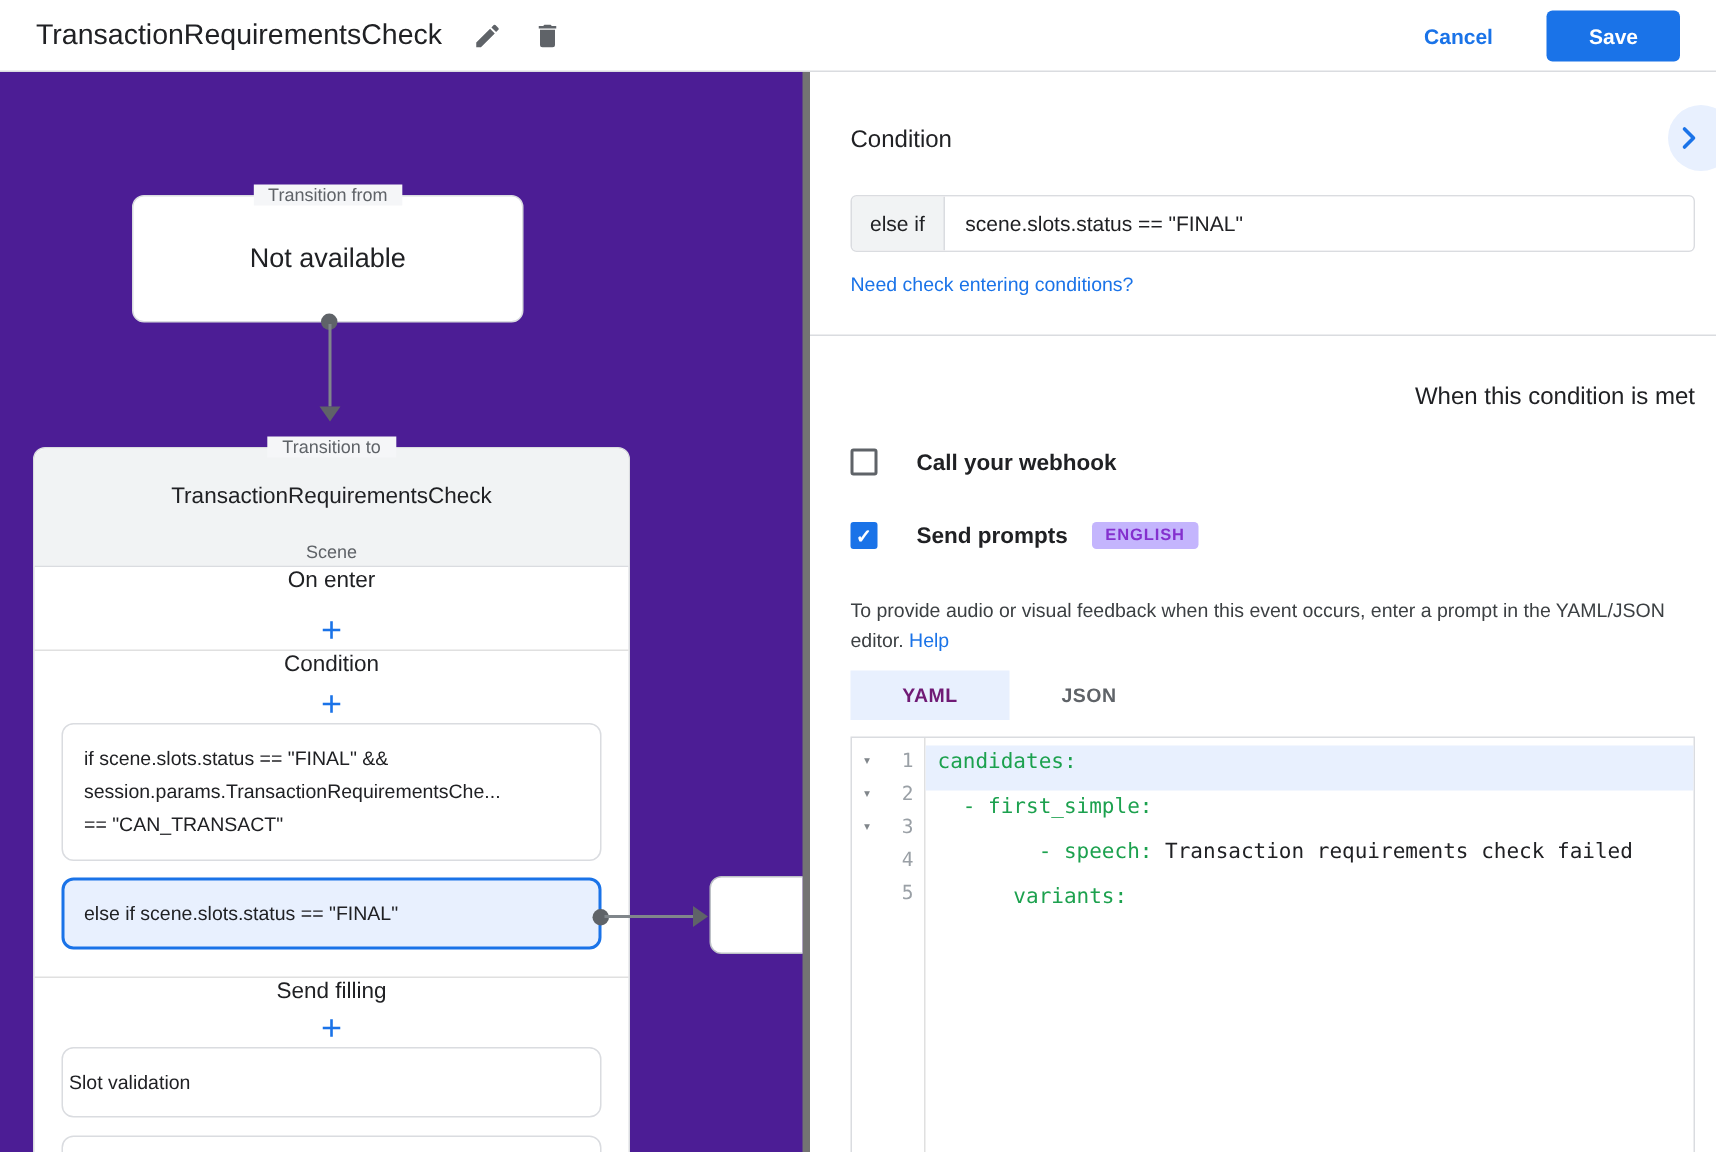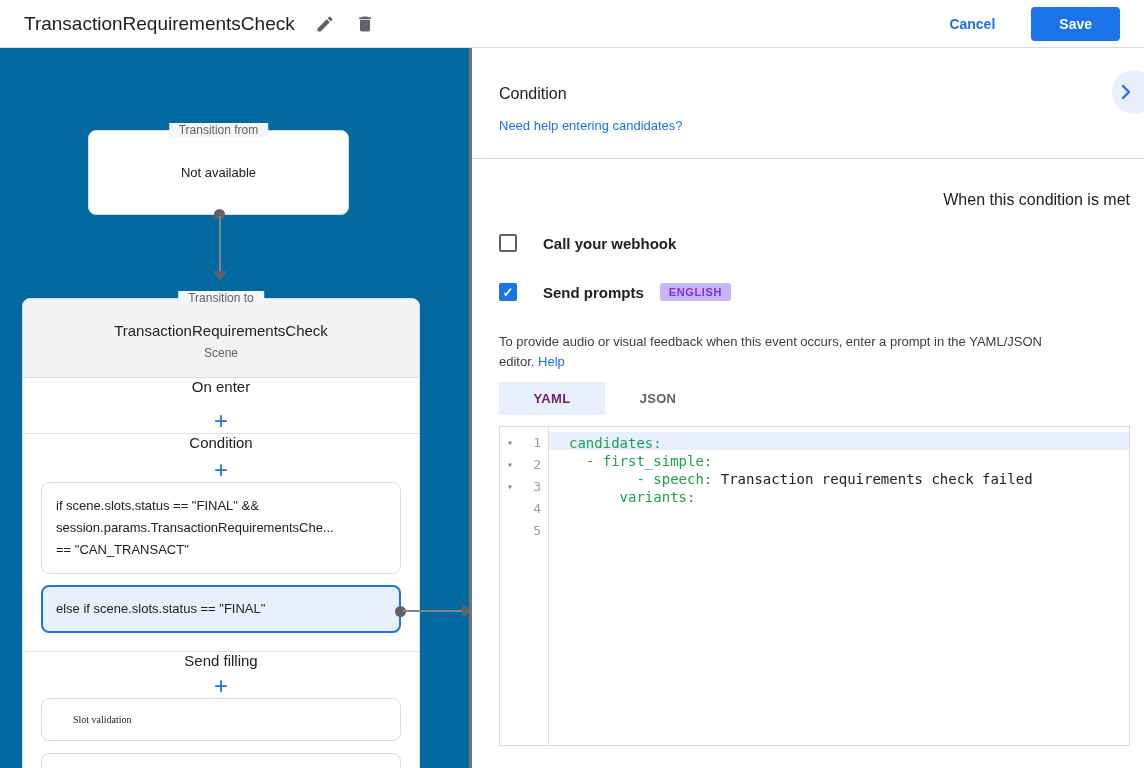--- a/index.html
+++ b/index.html
@@ -14,63 +14,63 @@
     align-items:center; justify-content:center; width:32px; height:32px; border-radius:50%; }
   .icon-btn svg { fill:#5f6368; }
   .topbar-spacer { flex:1; }
   .cancel-link { color:#1a73e8; font-size:14px; font-weight:bold; background:none;
     border:none; cursor:pointer; margin-right:36px; font-family:inherit; }
   .save-btn { background:#1a73e8; color:#fff; border:none; border-radius:4px;
     font-size:14px; font-weight:bold; padding:9px 28px; cursor:pointer; font-family:inherit; }
 
   
   .main { display:flex; height:720px; }
-  .canvas { width:472px; position:relative; background:#0369a1;
-    border-right:3px solid #737373; overflow:hidden; flex:none; }
+  .canvas { width:540px; position:relative; background:#4c1d95;
+    border-right:5px solid #737373; overflow:hidden; flex:none; }
   .panel { flex:1; background:#fff; position:relative; overflow:hidden; }
 
   
   .node-label { position:absolute; top:-8px; left:50%; transform:translateX(-50%);
     background:#f5f6f8; padding:0 10px; font-size:12px; color:#5f6368; white-space:nowrap; }
   .tfrom-box { position:absolute; left:88px; top:82px; width:261px; height:85px;
     background:#fff; border:1px solid #dadce0; border-radius:8px; }
   .tfrom-content { height:100%; display:flex; align-items:center; justify-content:center;
-    font-size:13px; color:#202124; }
+    font-size:18px; color:#202124; }
 
   .conn-dot { position:absolute; width:11px; height:11px; border-radius:50%; background:#5f6368; }
   .vline { position:absolute; width:2px; background:#80868b; }
   .hline { position:absolute; height:2px; background:#80868b; }
   .arrow-down { position:absolute; width:0; height:0;
     border-left:7px solid transparent; border-right:7px solid transparent; border-top:10px solid #5f6368; }
   .arrow-right { position:absolute; width:0; height:0;
     border-top:7px solid transparent; border-bottom:7px solid transparent; border-left:10px solid #5f6368; }
 
   .tto-card { position:absolute; left:22px; top:250px; width:398px; height:522px;
     background:#fff; border:1px solid #dadce0; border-radius:8px 8px 0 0; }
   .tto-header { background:#f1f3f4; border-bottom:1px solid #dadce0;
     border-radius:8px 8px 0 0; height:79px; text-align:center; padding-top:23px; cursor:pointer; }
   .tto-title { font-size:15px; color:#202124; }
-  .tto-sub { font-size:12px; color:#5f6368; margin-top:7px; }
+  .tto-sub { font-size:12px; color:#5f6368; margin-top:22px; }
 
   .section-head { display:flex; align-items:center; justify-content:space-between;
     padding:0 20px; font-size:15px; color:#202124;flex-direction:column; }
   .row-onenter { height:56px; border-bottom:1px solid #e0e0e0; }
   .row-cond { height:48px; }
   .row-slot { height:46px; }
   .plus-btn { color:#1a73e8; font-size:24px; font-weight:300; background:none;
     border:none; cursor:pointer; line-height:1; font-family:inherit; }
   .cond-section { border-bottom:1px solid #e0e0e0; padding-bottom:18px; }
 
   .cond-box { margin:0 18px; border:1px solid #dadce0; border-radius:8px;
     padding:12px 14px; font-size:13px; color:#202124; line-height:22px;
     background:#fff; cursor:pointer; }
   .cond-box.selected { border:2px solid #1a73e8; background:#e8f0fe;
     margin-top:11px; padding:12px 13px; line-height:20px; }
   .slot-box { margin:0 18px 12px; border:1px solid #dadce0; border-radius:8px;
-    padding:15px 31px; font-size:10px; color:#202124; background:#fff; cursor:pointer;font-family:Liberation Serif, serif; }
+    padding:15px 4px; font-size:13px; color:#202124; background:#fff; cursor:pointer; }
 
   .target-box { position:absolute; left:473px; top:536px; width:100px; height:52px;
     background:#fff; border:1px solid #bdc1c6; border-radius:8px; cursor:pointer; }
 
   
   .px { padding-left:27px; padding-right:14px; }
   .panel-heading { font-size:16px; color:#202124; line-height:20px; }
   .h-cond { margin-top:36px; }
   .collapse-btn { position:absolute; top:22px; right:-12px; width:44px; height:44px;
     border-radius:50%; background:#e8f0fe; border:none; cursor:pointer;
@@ -106,21 +106,21 @@
     font-size:13px; font-weight:bold; letter-spacing:0.3px; color:#5f6368; cursor:pointer; }
   .tab.active { background:#e8f0fe; color:#701a75; }
 
   .editor { margin-top:11px; border:1px solid #dadce0; height:320px; display:flex;
     background:#fff; font-family:"DejaVu Sans Mono", monospace; font-size:14px; }
   .gutter { width:49px; flex:none; border-right:1px solid #e0e0e0; padding-top:5px; }
   .gutter-row { display:flex; height:22px; line-height:22px; }
   .fold-cell { width:20px; text-align:center; color:#80868b; font-size:10px; cursor:pointer; }
   .num-cell { flex:1; text-align:right; padding-right:7px; color:#9aa0a6; font-size:13px; }
   .code-col { flex:1; padding-top:5px; overflow:hidden; }
-  .code-row { height:18px; line-height:22px; white-space:pre; padding-left:20px; cursor:text; }
+  .code-row { height:30px; line-height:22px; white-space:pre; padding-left:8px; cursor:text; }
   .code-row.hl { background:#e8f0fe; }
   .tok-key { color:#1ca14e; }
   .tok-plain { color:#202124; }
 </style>
 </head>
 <body>
 
 <div class="topbar">
   <span class="topbar-title">TransactionRequirementsCheck</span>
   <button class="icon-btn" style="margin-left:14px;">
@@ -202,21 +202,25 @@
     <button class="collapse-btn">
       <span style="display:flex; margin-right:16px;">
         <svg width="10" height="16" viewBox="0 0 10 16" fill="none">
             <path d="M2 2l6 6-6 6" stroke="#1a73e8" stroke-width="2.4" stroke-linecap="round" stroke-linejoin="round"></path>
           </svg>
       </span>
     </button>
 
     <div class="px">
       <div class="panel-heading h-cond">Condition</div>
-      <a class="help-link" href="#">Need help entering candidates?</a>
+      <div class="cond-input-row">
+        <div class="cond-prefix">else if</div>
+        <input class="cond-value" type="text" value="scene.slots.status == &quot;FINAL&quot;" style="">
+      </div>
+      <a class="help-link" href="#">Need check entering conditions?</a>
     </div>
 
     <div class="divider"></div>
 
     <div class="px">
       <div class="panel-heading h-when">When this condition is met</div>
 
       <div class="check-row">
         <div class="checkbox"></div>
         <span class="check-label">Call your webhook</span>

